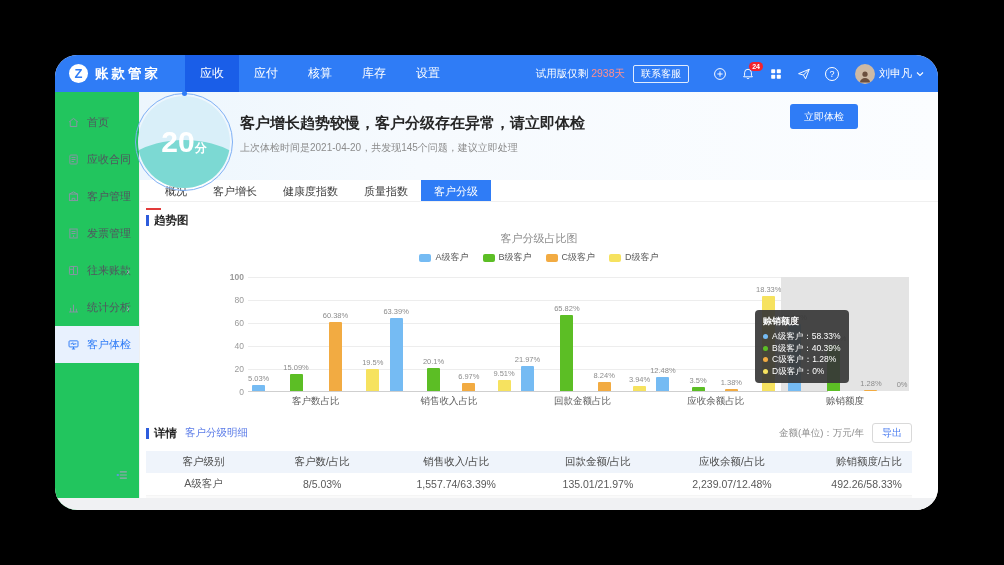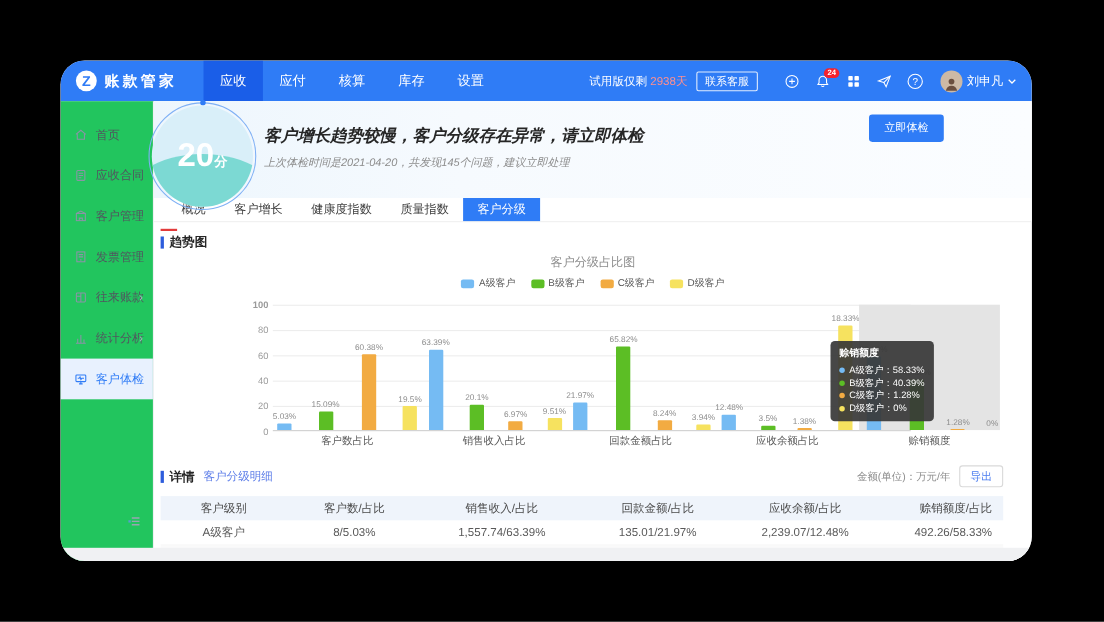--- a/index.html
+++ b/index.html
@@ -31,21 +31,21 @@
   .side-item svg { width:13px; height:13px; color:#8a94a6; flex:none; }
   .side-item.active { background:#e8f1fe; color:#2f7cf6; }
   .side-item.active svg { color:#2f7cf6; }
   .side-item.has-sub::after { content:'›'; position:absolute; right:9px; color:#aab2bf; font-size:11px; }
   .collapse-ic { position:absolute; right:10px; bottom:24px; cursor:pointer; }
 
   .main { flex:1; position:relative; background:#fff; }
 
   
   .banner { height:88px; background:linear-gradient(90deg,#edf6fd 0%,#f6fafe 35%,#fbfdff 100%); position:relative; }
-  .banner-texts { padding:22px 0 0 100px;font-style:italic; }
+  .banner-texts { padding:22px 0 0 100px; }
   .banner-title { font-size:15px; font-weight:bold; color:#262626; }
   .banner-sub { margin-top:8px; font-size:10px; color:#8c8c8c; }
   .banner-btn { position:absolute; right:80px; top:12px; width:68px; height:25px; line-height:25px; text-align:center; background:#2f7cf6; color:#fff; border-radius:3px; font-size:10px; cursor:pointer; }
 
   .score-badge { position:absolute; left:80px; top:38px; width:98px; height:98px; z-index:20; }
   .score-ring { position:absolute; inset:0; border-radius:50%; border:1px solid #7fb0f5; }
   .score-ring::before { content:''; position:absolute; top:-3px; left:50%; margin-left:-2.5px; width:5px; height:5px; border-radius:50%; background:#2f7cf6; }
   .score-inner { position:absolute; inset:3px; border-radius:50%; background:#d9eff9; overflow:hidden; display:flex; align-items:center; justify-content:center; }
   .wave { position:absolute; bottom:-48%; left:-28%; width:156%; height:100%; border-radius:50%; background:#7cd9d3; }
   .score-text { position:relative; z-index:2; color:#fff; display:flex; align-items:baseline; }

